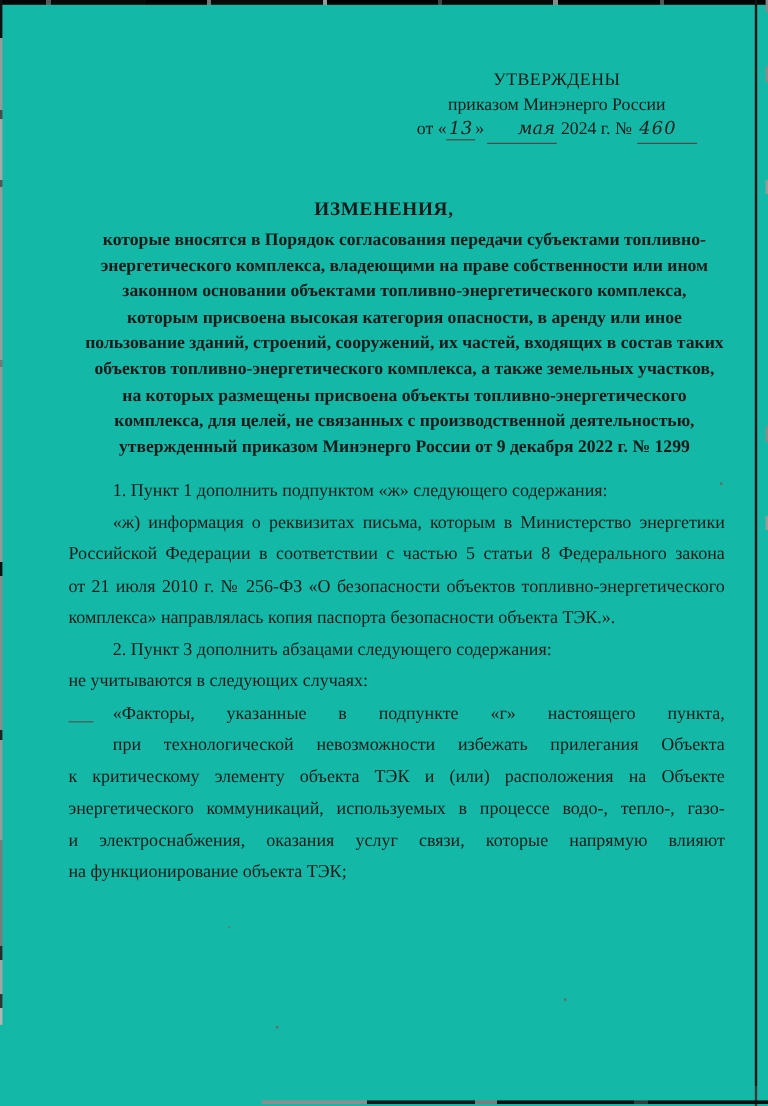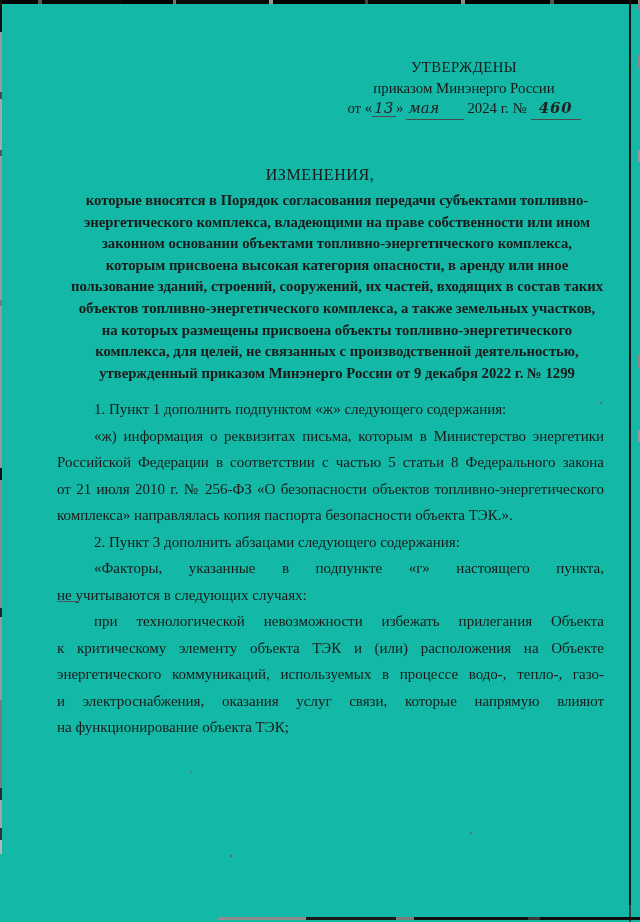--- a/index.html
+++ b/index.html
@@ -70,27 +70,27 @@
   }
   .approval .caps { letter-spacing: 0.4px; }
   .handwritten {
     font-family: "DejaVu Serif", serif;
     font-style: italic;
     color: #222222;
     border-bottom: 1px solid #4a4a4a;
     padding: 0 2px;
   }
   .hw-day { letter-spacing: 0.5px; }
-  .hw-month { display: inline-block; width: 54px; text-align: left; margin: 0 3px; }
-  .hw-number { display: inline-block; width: 46px; text-align: center; margin-left: 4px; letter-spacing: 1px; font-weight: bold; }
+  .hw-month { display: inline-block; width: 54px; text-align: right; margin: 0 3px; }
+  .hw-number { display: inline-block; width: 46px; text-align: left; margin-left: 4px; letter-spacing: 1px; }
 
   
   .doc-title {
     position: absolute; top: 166px; left: 0; width: 640px;
-    text-align: center; font-weight: normal; font-size: 16px; letter-spacing: 0.6px;
+    text-align: center; font-weight: bold; font-size: 16px; letter-spacing: 0.6px;
   }
 
   
   .doc-subtitle {
     position: absolute; top: 190px; left: 52px; width: 570px;
     font-weight: bold; font-size: 14.7px; line-height: 21.6px;
     text-align: center;
   }
   .subtitle-line { white-space: nowrap; }
 
@@ -145,22 +145,22 @@
       <div class="subtitle-line">утвержденный приказом Минэнерго России от 9 декабря 2022 г. № 1299</div>
     </div>
 
   <div class="doc-body">
       <div class="body-line indent">1. Пункт 1 дополнить подпунктом «ж» следующего содержания:</div>
       <div class="body-line indent justify">«ж) информация о реквизитах письма, которым в Министерство энергетики</div>
       <div class="body-line justify">Российской Федерации в соответствии с частью 5 статьи 8 Федерального закона</div>
       <div class="body-line justify">от 21 июля 2010 г. № 256-ФЗ «О безопасности объектов топливно-энергетического</div>
       <div class="body-line">комплекса» направлялась копия паспорта безопасности объекта ТЭК.».</div>
       <div class="body-line indent">2. Пункт 3 дополнить абзацами следующего содержания:</div>
+      <div class="body-line">не учитываются в следующих случаях:</div>
       <div class="body-line indent justify">«Факторы, указанные в подпункте «г» настоящего пункта,</div>
-      <div class="body-line">не учитываются в следующих случаях:</div>
       <div class="body-line indent justify">при технологической невозможности избежать прилегания Объекта</div>
       <div class="body-line justify">к критическому элементу объекта ТЭК и (или) расположения на Объекте</div>
       <div class="body-line justify">энергетического коммуникаций, используемых в процессе водо-, тепло-, газо-</div>
       <div class="body-line justify">и электроснабжения, оказания услуг связи, которые напрямую влияют</div>
       <div class="body-line">на функционирование объекта ТЭК;</div>
     </div>
 
 </div>
 
 </body></html>

